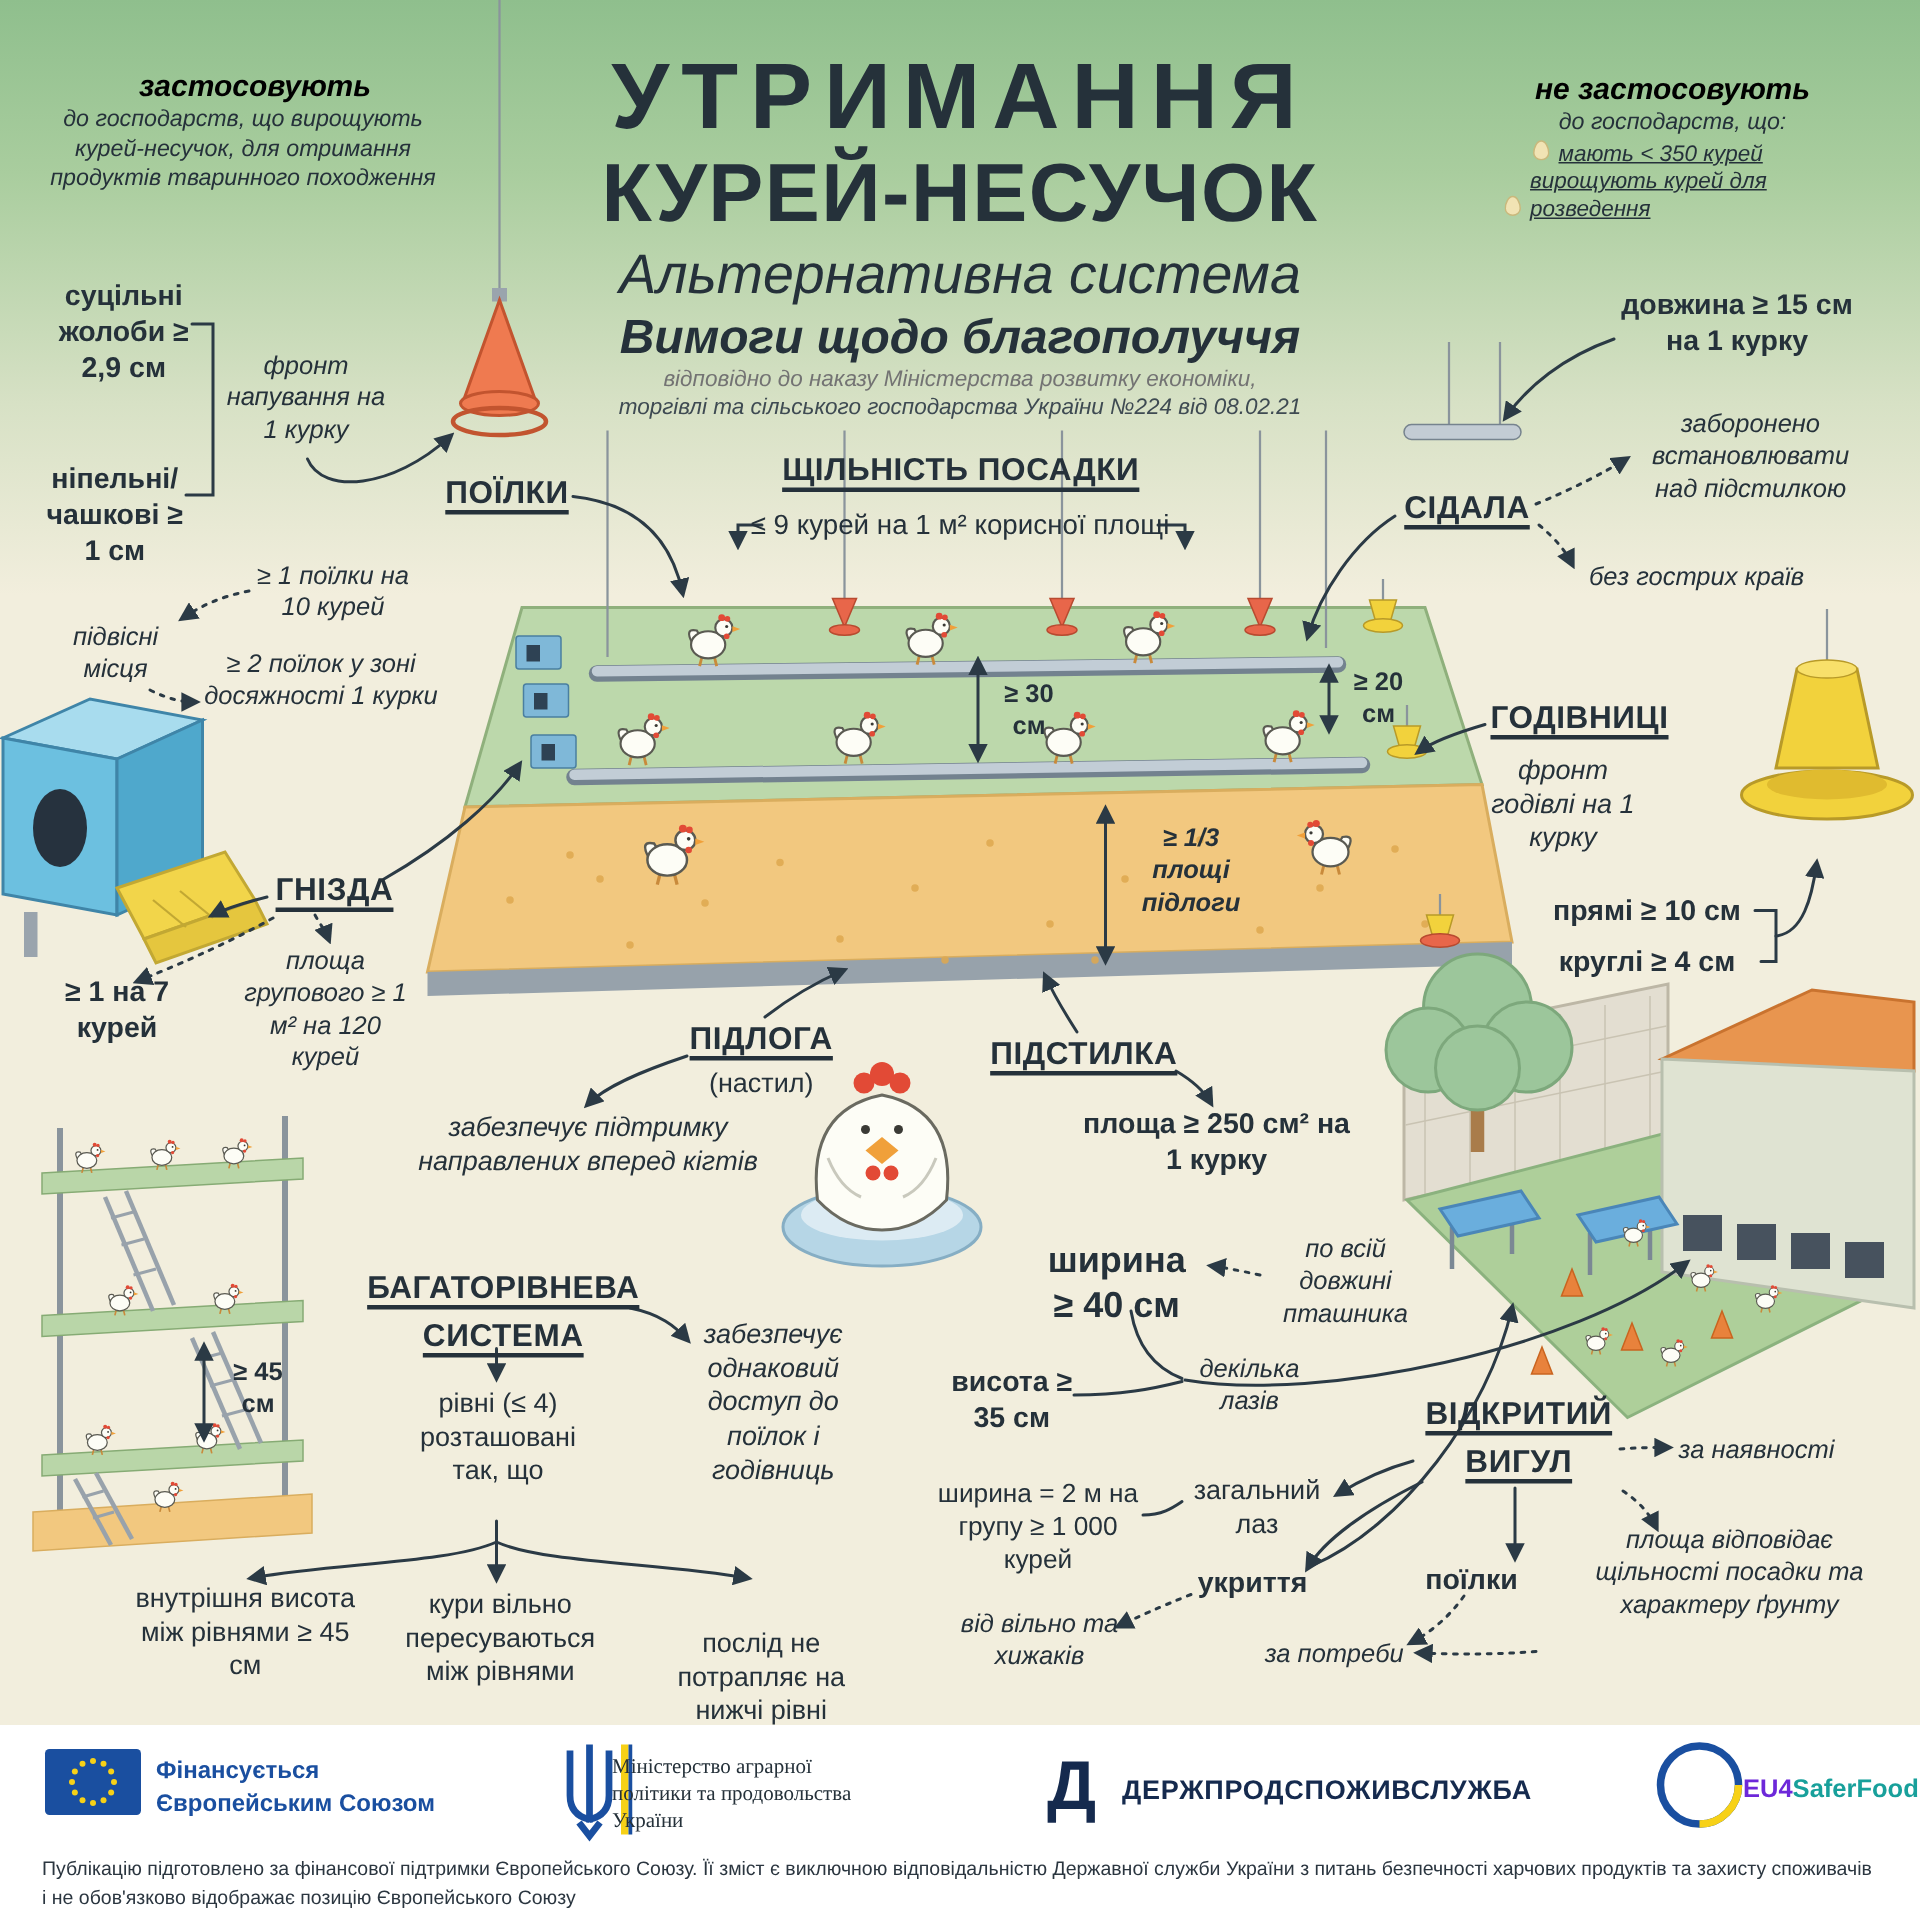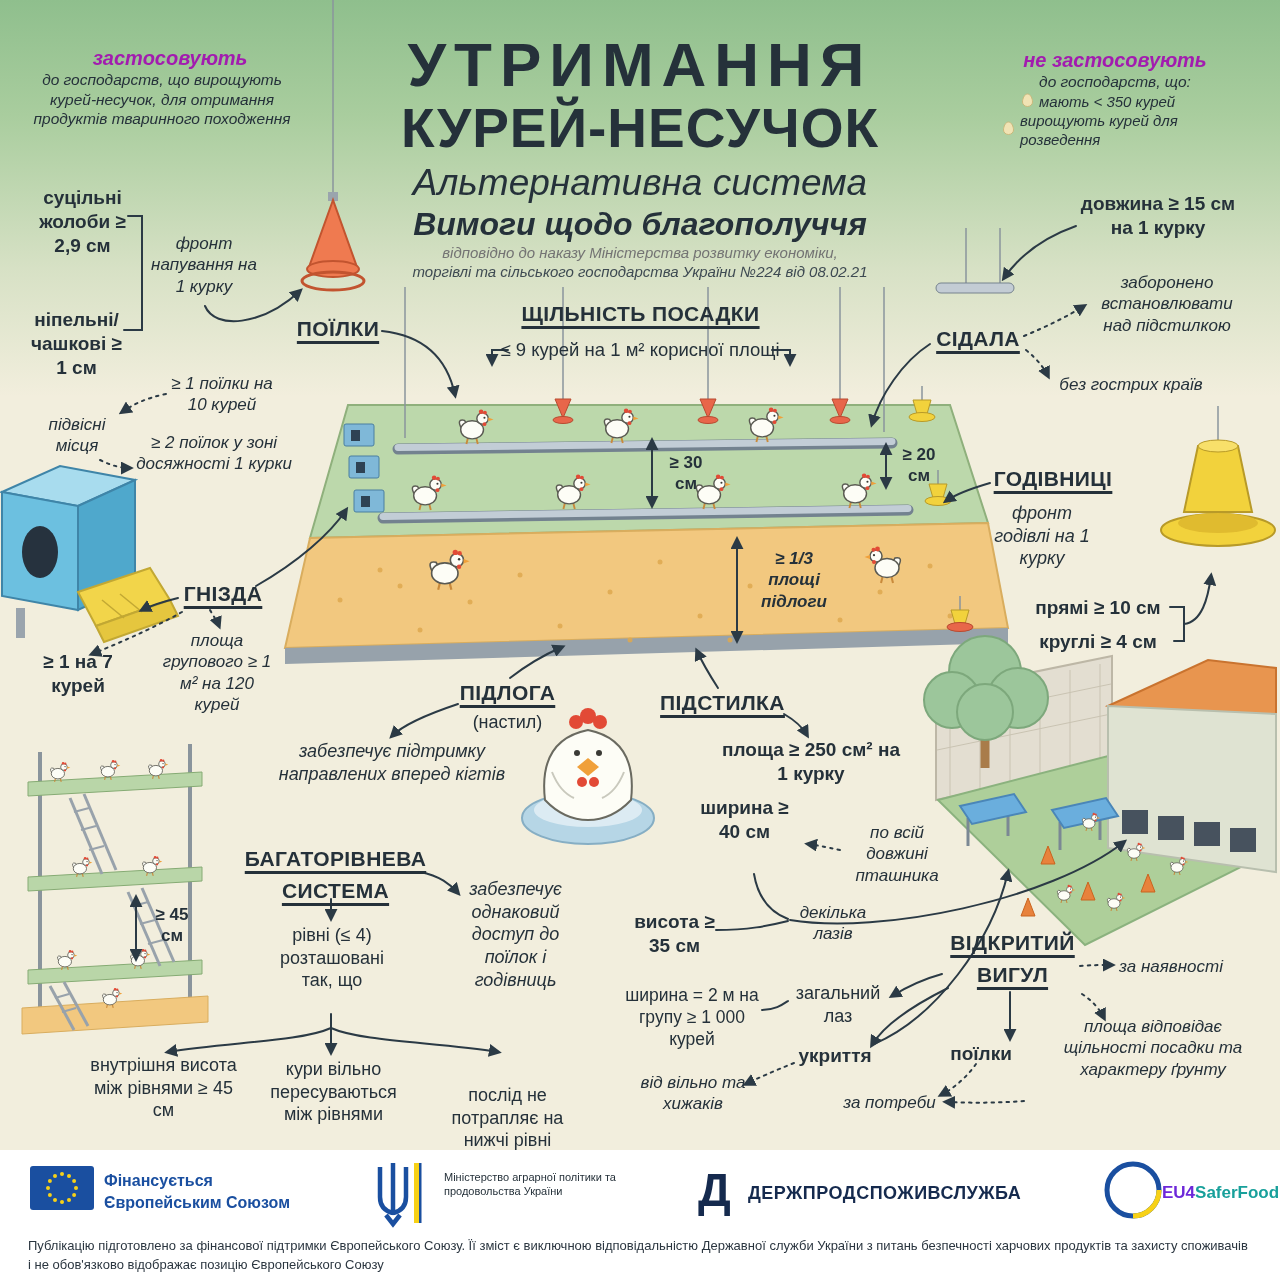--- a/index.html
+++ b/index.html
@@ -11,27 +11,27 @@
   }
   .stage { position:absolute; left:0; top:0; width:1280px; height:1280px;
     background:linear-gradient(180deg,#8fbf8d 0%,#a9cd9e 9%,#d7e1c5 21%,#f2eedd 31%,#f2eedd 100%); z-index:0; }
   .footer-band { position:absolute; left:0; top:1150px; width:1280px; height:130px; background:#ffffff; z-index:1; }
   svg.layer { position:absolute; left:0; top:0; z-index:2; }
   .t { position:absolute; z-index:3; line-height:1.26; color:#25313a; }
   .c { text-align:center; }
   .i { font-style:italic; }
   .b { font-weight:bold; }
   .bi { font-weight:bold; font-style:italic; }
-  .grn { color:#a21caf; }
+  .grn { color:#000000; }
   .sec { font-weight:bold; font-size:21px; letter-spacing:.4px;
     text-decoration:underline; text-underline-offset:5px; text-decoration-thickness:2.5px; }
   .ln { stroke:#2b3a45; stroke-width:2; fill:none; stroke-linecap:round; }
   .dsh { stroke-dasharray:2.5 5; }
   .thin { stroke:#8a949c; stroke-width:1.5; }
-  .eggrow { display:flex; gap:6px; align-items:center; font-style:italic; font-size:15px; }
+  .eggrow { display:flex; gap:6px; align-items:flex-end; font-style:italic; font-size:15px;text-decoration:underline; }
 </style>
 </head>
 <body>
 
 <div class="stage"></div>
 <div class="footer-band"></div>
 
 <svg class="layer" width="1280" height="1280" viewBox="0 0 1280 1280">
   <defs>
     <marker id="arr" viewBox="0 0 10 10" refX="7" refY="5" markerWidth="6.5" markerHeight="6.5" orient="auto-start-reverse">
@@ -415,41 +415,41 @@
   <span class="sec" style="display:block;">БАГАТОРІВНЕВА</span>
   <span class="sec" style="display:block;margin-top:6px;">СИСТЕМА</span>
 </div>
 <div class="t c b" style="left:146px;top:904px;width:52px;font-size:17px;">≥ 45 см</div>
 <div class="t c" style="left:268px;top:924px;width:128px;font-size:18px;">рівні (≤ 4) розташовані так, що</div>
 <div class="t c i" style="left:448px;top:878px;width:135px;font-size:18px;">забезпечує однаковий доступ до поїлок і годівниць</div>
 <div class="t c" style="left:86px;top:1054px;width:155px;font-size:18px;">внутрішня висота між рівнями ≥ 45 см</div>
 <div class="t c" style="left:256px;top:1058px;width:155px;font-size:18px;">кури вільно пересуваються між рівнями</div>
 <div class="t c" style="left:430px;top:1084px;width:155px;font-size:18px;">послід не потрапляє на нижчі рівні</div>
 
-<div class="t c b" style="left:692px;top:796px;width:105px;font-size:19px;">ширина ≥ 40 см</div>
+<div class="t c b" style="left:692px;top:826px;width:105px;font-size:24px;">ширина ≥ 40 см</div>
 <div class="t c i" style="left:842px;top:822px;width:110px;font-size:17px;">по всій довжині пташника</div>
 <div class="t c b" style="left:632px;top:910px;width:85px;font-size:19px;">висота ≥ 35 см</div>
 <div class="t c i" style="left:784px;top:902px;width:98px;font-size:17px;">декілька лазів</div>
 <div class="t c" style="left:940px;top:930px;width:145px;">
   <span class="sec" style="display:block;">ВІДКРИТИЙ</span>
   <span class="sec" style="display:block;margin-top:6px;">ВИГУЛ</span>
 </div>
 <div class="t c i" style="left:1116px;top:956px;width:110px;font-size:17px;">за наявності</div>
 <div class="t c" style="left:624px;top:984px;width:136px;font-size:17.5px;">ширина = 2 м на групу ≥ 1 000 курей</div>
 <div class="t c" style="left:786px;top:982px;width:104px;font-size:18px;">загальний лаз</div>
 <div class="t c i" style="left:1058px;top:1016px;width:190px;font-size:17px;">площа відповідає щільності посадки та характеру ґрунту</div>
 <div class="t c b" style="left:796px;top:1044px;width:78px;font-size:19px;">укриття</div>
 <div class="t c i" style="left:638px;top:1072px;width:110px;font-size:17px;">від вільно та хижаків</div>
 <div class="t c b" style="left:946px;top:1042px;width:70px;font-size:19px;">поїлки</div>
 <div class="t c i" style="left:842px;top:1092px;width:95px;font-size:17px;">за потреби</div>
 
 <div class="t b" style="left:104px;top:1170px;width:190px;font-size:16px;color:#1a4fa0;line-height:1.35;">
   <span style="display:block;">Фінансується</span>
   <span style="display:block;">Європейським Союзом</span>
 </div>
-<div class="t" style="left:444px;top:1170px;width:178px;font-size:11px;line-height:1.3;">Міністерство аграрної політики та продовольства України</div>
+<div class="t" style="left:408px;top:1170px;width:178px;font-size:14px;line-height:1.3;font-family:Liberation Serif, serif;">Міністерство аграрної політики та продовольства України</div>
 <div class="t b" style="left:698px;top:1162px;font-size:46px;color:#152a4e;">Д</div>
 <div class="t b" style="left:748px;top:1182px;width:270px;font-size:18px;letter-spacing:.5px;color:#152a4e;">ДЕРЖПРОДСПОЖИВСЛУЖБА</div>
 <div class="t b" style="left:1162px;top:1182px;width:110px;font-size:17px;">
   <span style="color:#6d28d9;">EU4</span><span style="color:#18a09b;">SaferFood</span>
 </div>
 <div class="t" style="left:28px;top:1238px;width:1235px;font-size:13px;color:#2b3640;">Публікацію підготовлено за фінансової підтримки Європейського Союзу. Її зміст є виключною відповідальністю Державної служби України з питань безпечності харчових продуктів та захисту споживачів</div>
 <div class="t" style="left:28px;top:1257px;width:1235px;font-size:13px;color:#2b3640;">і не обов'язково відображає позицію Європейського Союзу</div>
 
 </body></html>

